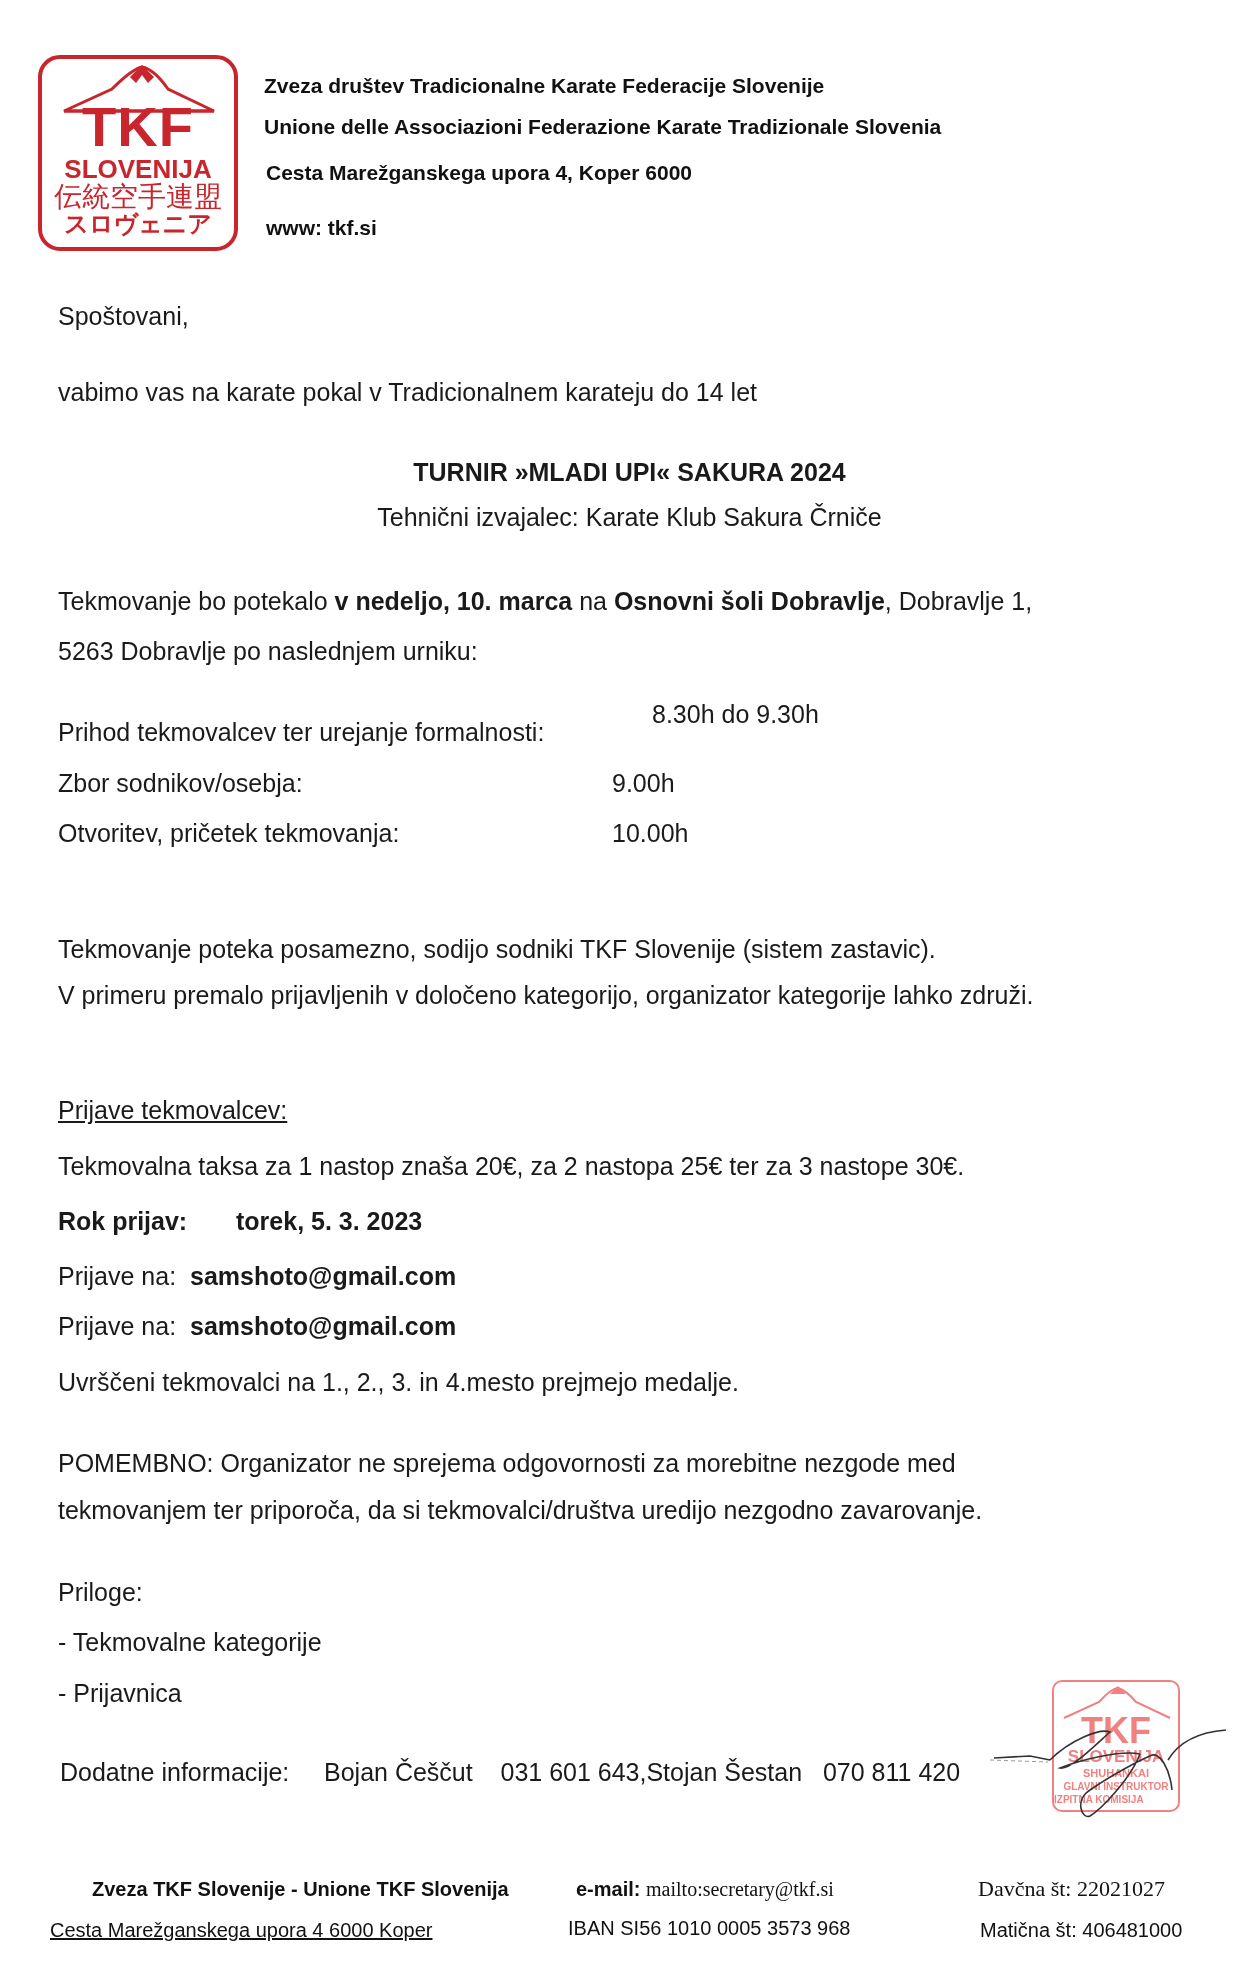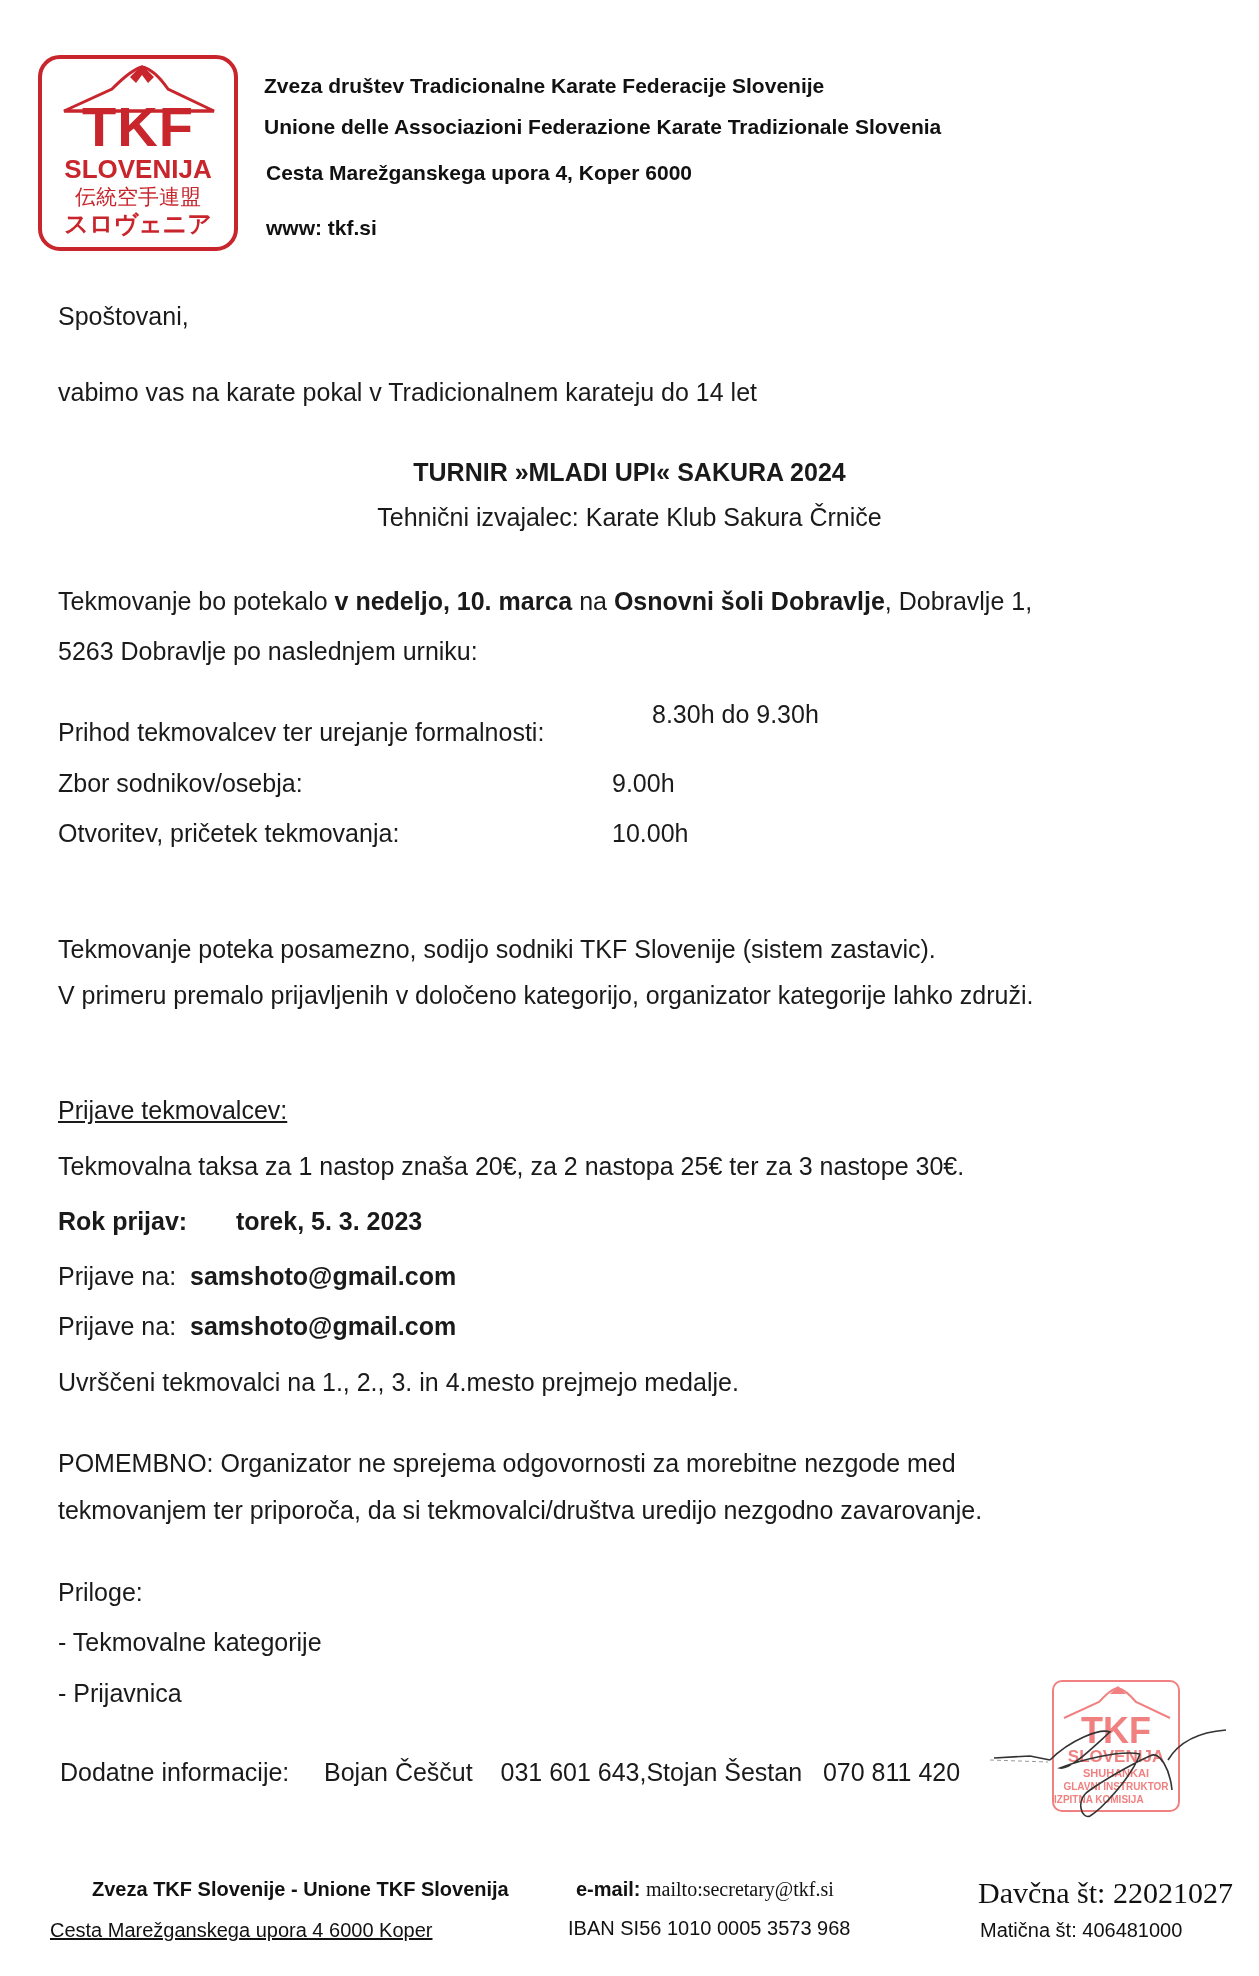--- a/index.html
+++ b/index.html
@@ -23,21 +23,21 @@
 <body>
 
 <div class="logo">
   <svg width="192" height="188" viewBox="0 0 192 188">
     <path d="M22 52 L70 30 Q90 10 100 8 Q112 10 126 30 L172 52 Z" fill="none" stroke="#c8252c" stroke-width="3"></path>
     <path d="M88 18 L100 6 L112 18 L106 24 L100 16 L94 24 Z" fill="#c8252c"></path>
     <line x1="22" y1="52" x2="172" y2="52" stroke="#c8252c" stroke-width="3"></line>
   </svg>
   <div class="abs" style="left:10px;top:40px;width:172px;text-align:center;font-size:56px;font-weight:bold;color:#c8252c;letter-spacing:1px;line-height:56px;">TKF</div>
   <div class="abs" style="left:6px;top:96px;width:180px;text-align:center;font-size:26px;font-weight:bold;color:#c8252c;line-height:28px;">SLOVENIJA</div>
-  <div class="abs" style="left:6px;top:124px;width:180px;text-align:center;font-size:21px;color:#c8252c;line-height:28px;">伝統空手連盟</div>
+  <div class="abs" style="left:6px;top:124px;width:180px;text-align:center;font-size:28px;color:#c8252c;line-height:28px;">伝統空手連盟</div>
   <div class="abs" style="left:6px;top:152px;width:180px;text-align:center;font-size:24px;font-weight:bold;color:#c8252c;line-height:26px;">スロヴェニア</div>
 </div>
 
 <div class="abs hdr" style="left:264px;top:74px;">Zveza društev Tradicionalne Karate Federacije Slovenije</div>
 <div class="abs hdr" style="left:264px;top:115px;">Unione delle Associazioni Federazione Karate Tradizionale Slovenia</div>
 <div class="abs hdr" style="left:266px;top:161px;">Cesta Marežganskega upora 4,  Koper  6000</div>
 <div class="abs hdr" style="left:266px;top:216px;">www: tkf.si</div>
 
 <div class="abs body-text" style="left:58px;top:302px;">Spoštovani,</div>
 <div class="abs body-text" style="left:58px;top:378px;">vabimo vas na karate pokal v Tradicionalnem karateju do 14 let</div>
@@ -107,14 +107,14 @@
 
 <div class="abs footer bold" style="left:46px;top:1878px;margin-left:46px;">Zveza TKF Slovenije - Unione TKF Slovenija</div>
 <div class="abs footer" style="left:50px;top:1919px;text-decoration:underline;">Cesta Marežganskega upora 4   6000 Koper</div>
 
 <div class="abs footer" style="left:576px;top:1878px;">
   <span class="bold">e-mail:</span>
   <span class="serif">mailto:secretary@tkf.si</span>
 </div>
 <div class="abs footer" style="left:568px;top:1917px;">IBAN SI56 1010 0005 3573 968</div>
 
-<div class="abs footer serif" style="left:978px;top:1876px;font-size:30px;">Davčna št: 22021027</div>
+<div class="abs footer serif" style="left:978px;top:1876px;font-size:22px;">Davčna št: 22021027</div>
 <div class="abs footer" style="left:980px;top:1919px;text-align:center;">Matična št: 406481000</div>
 
 </body></html>

